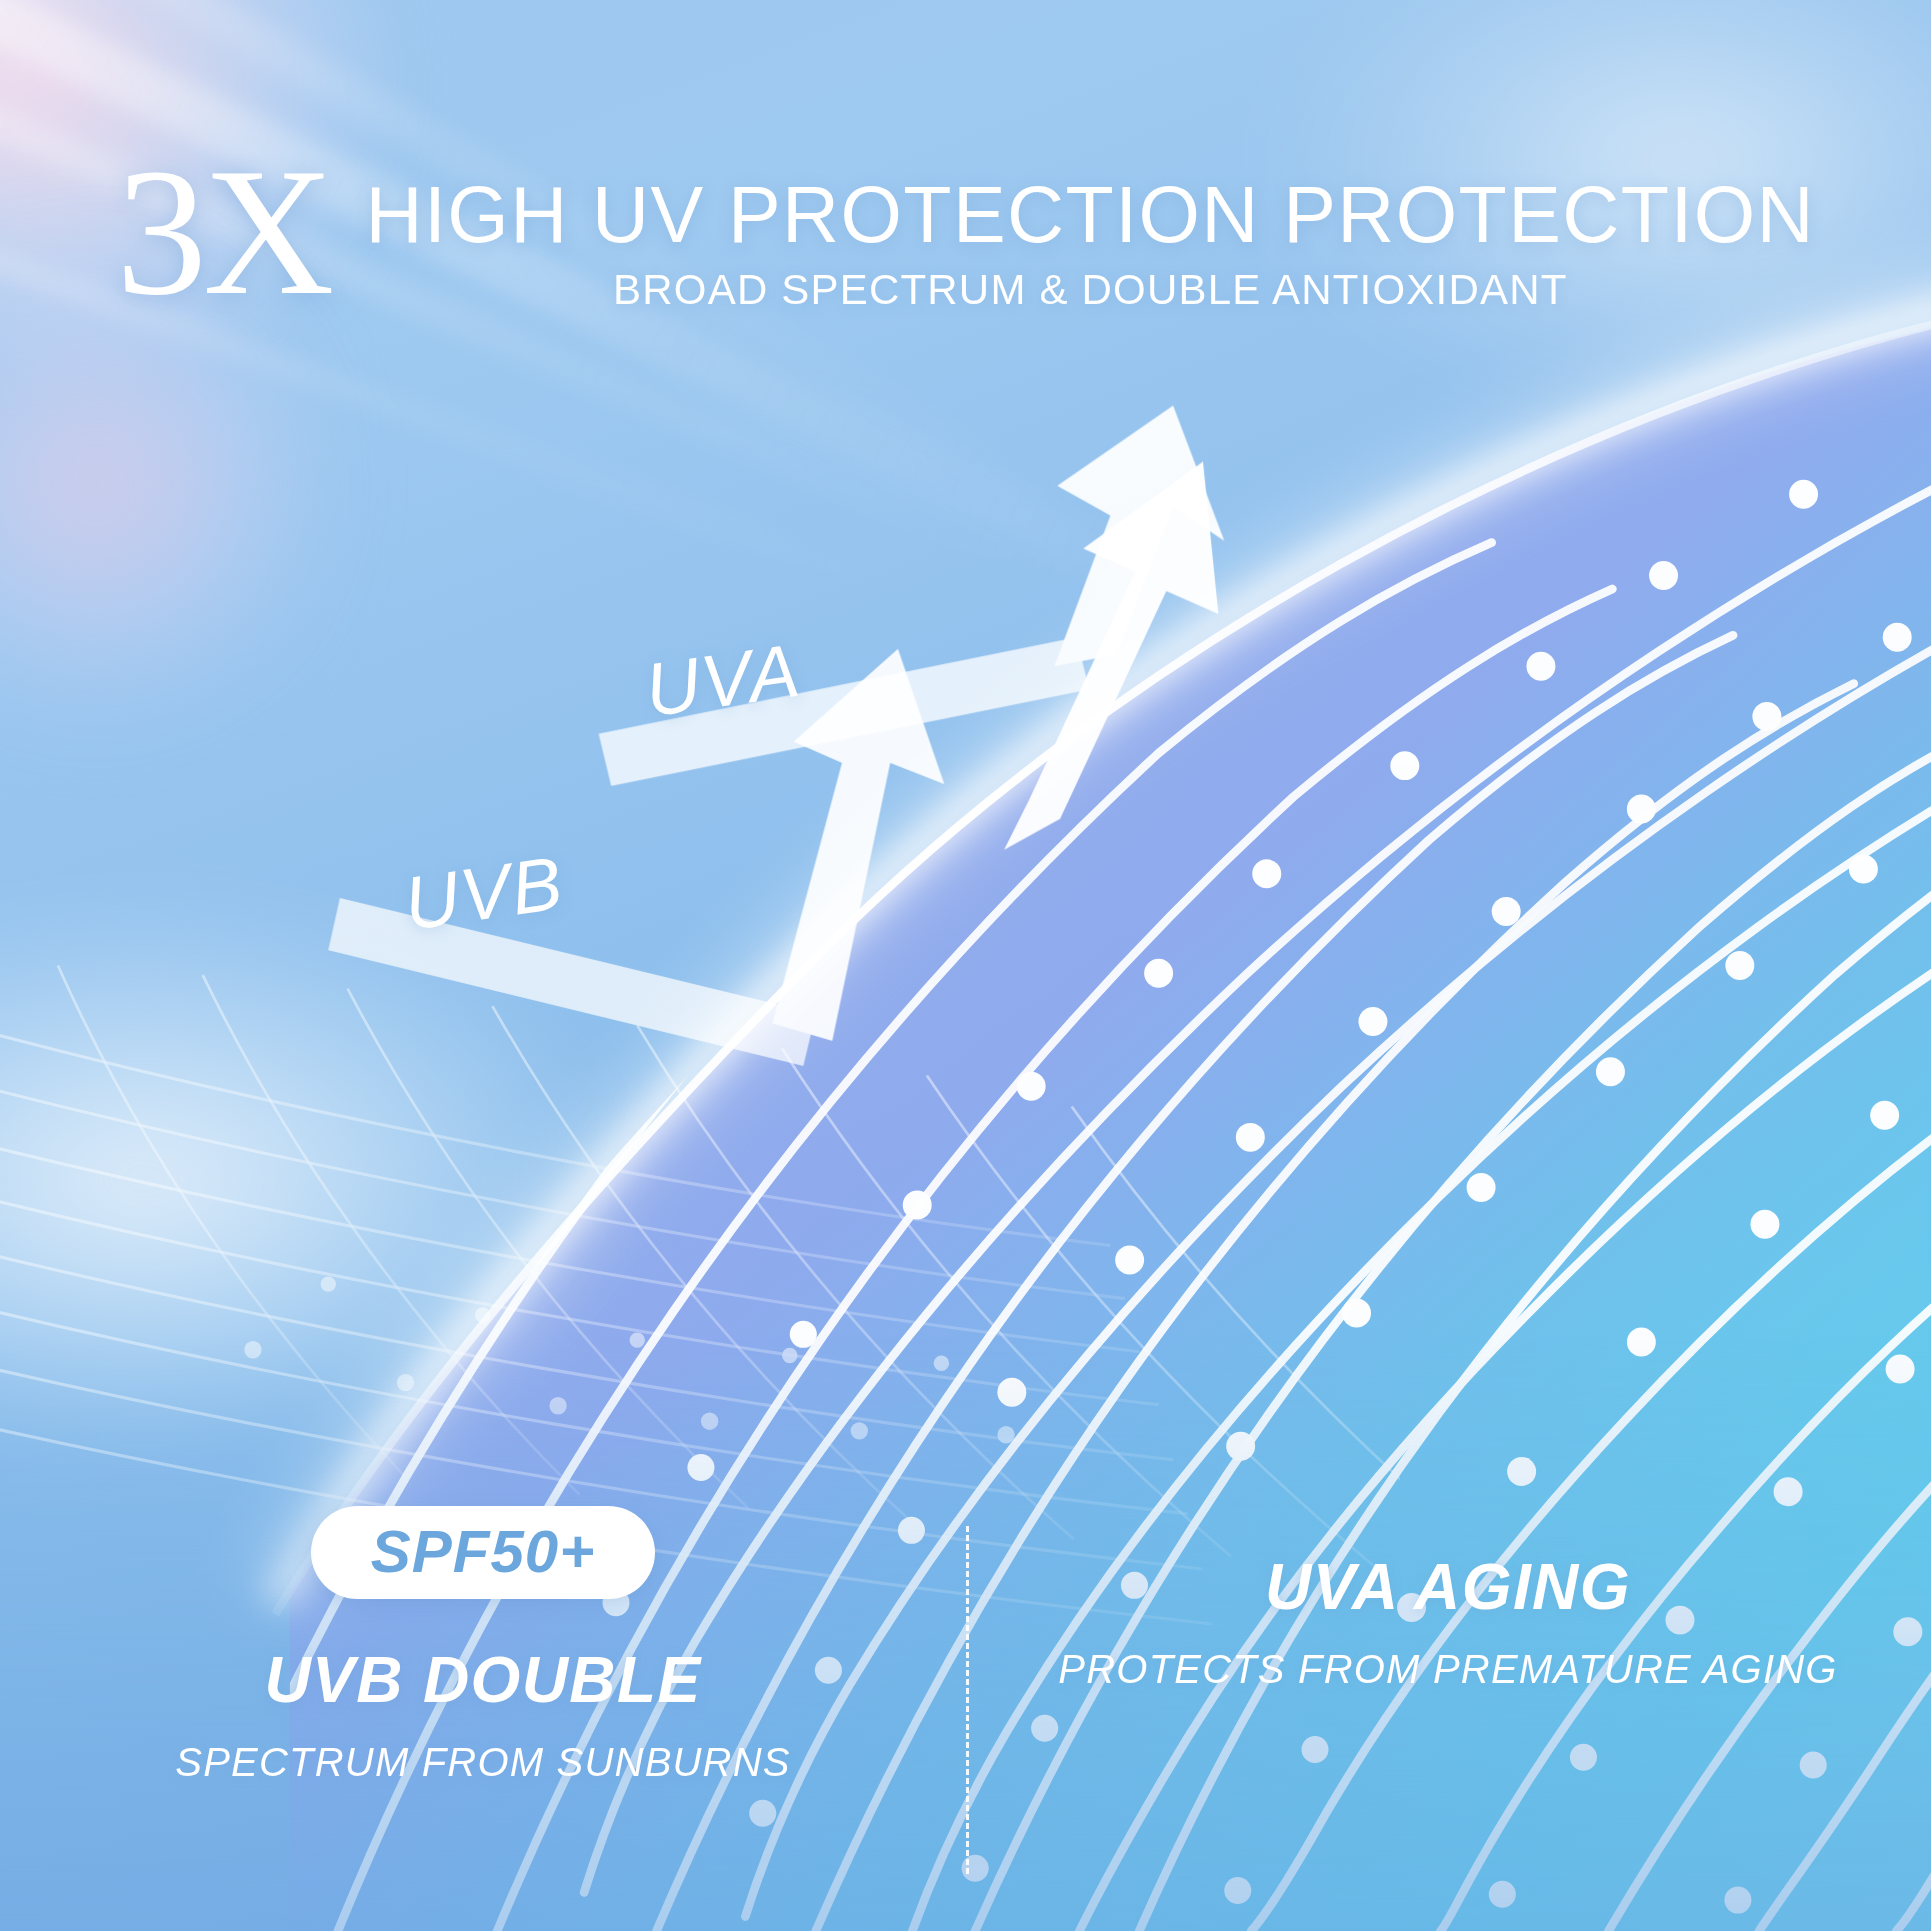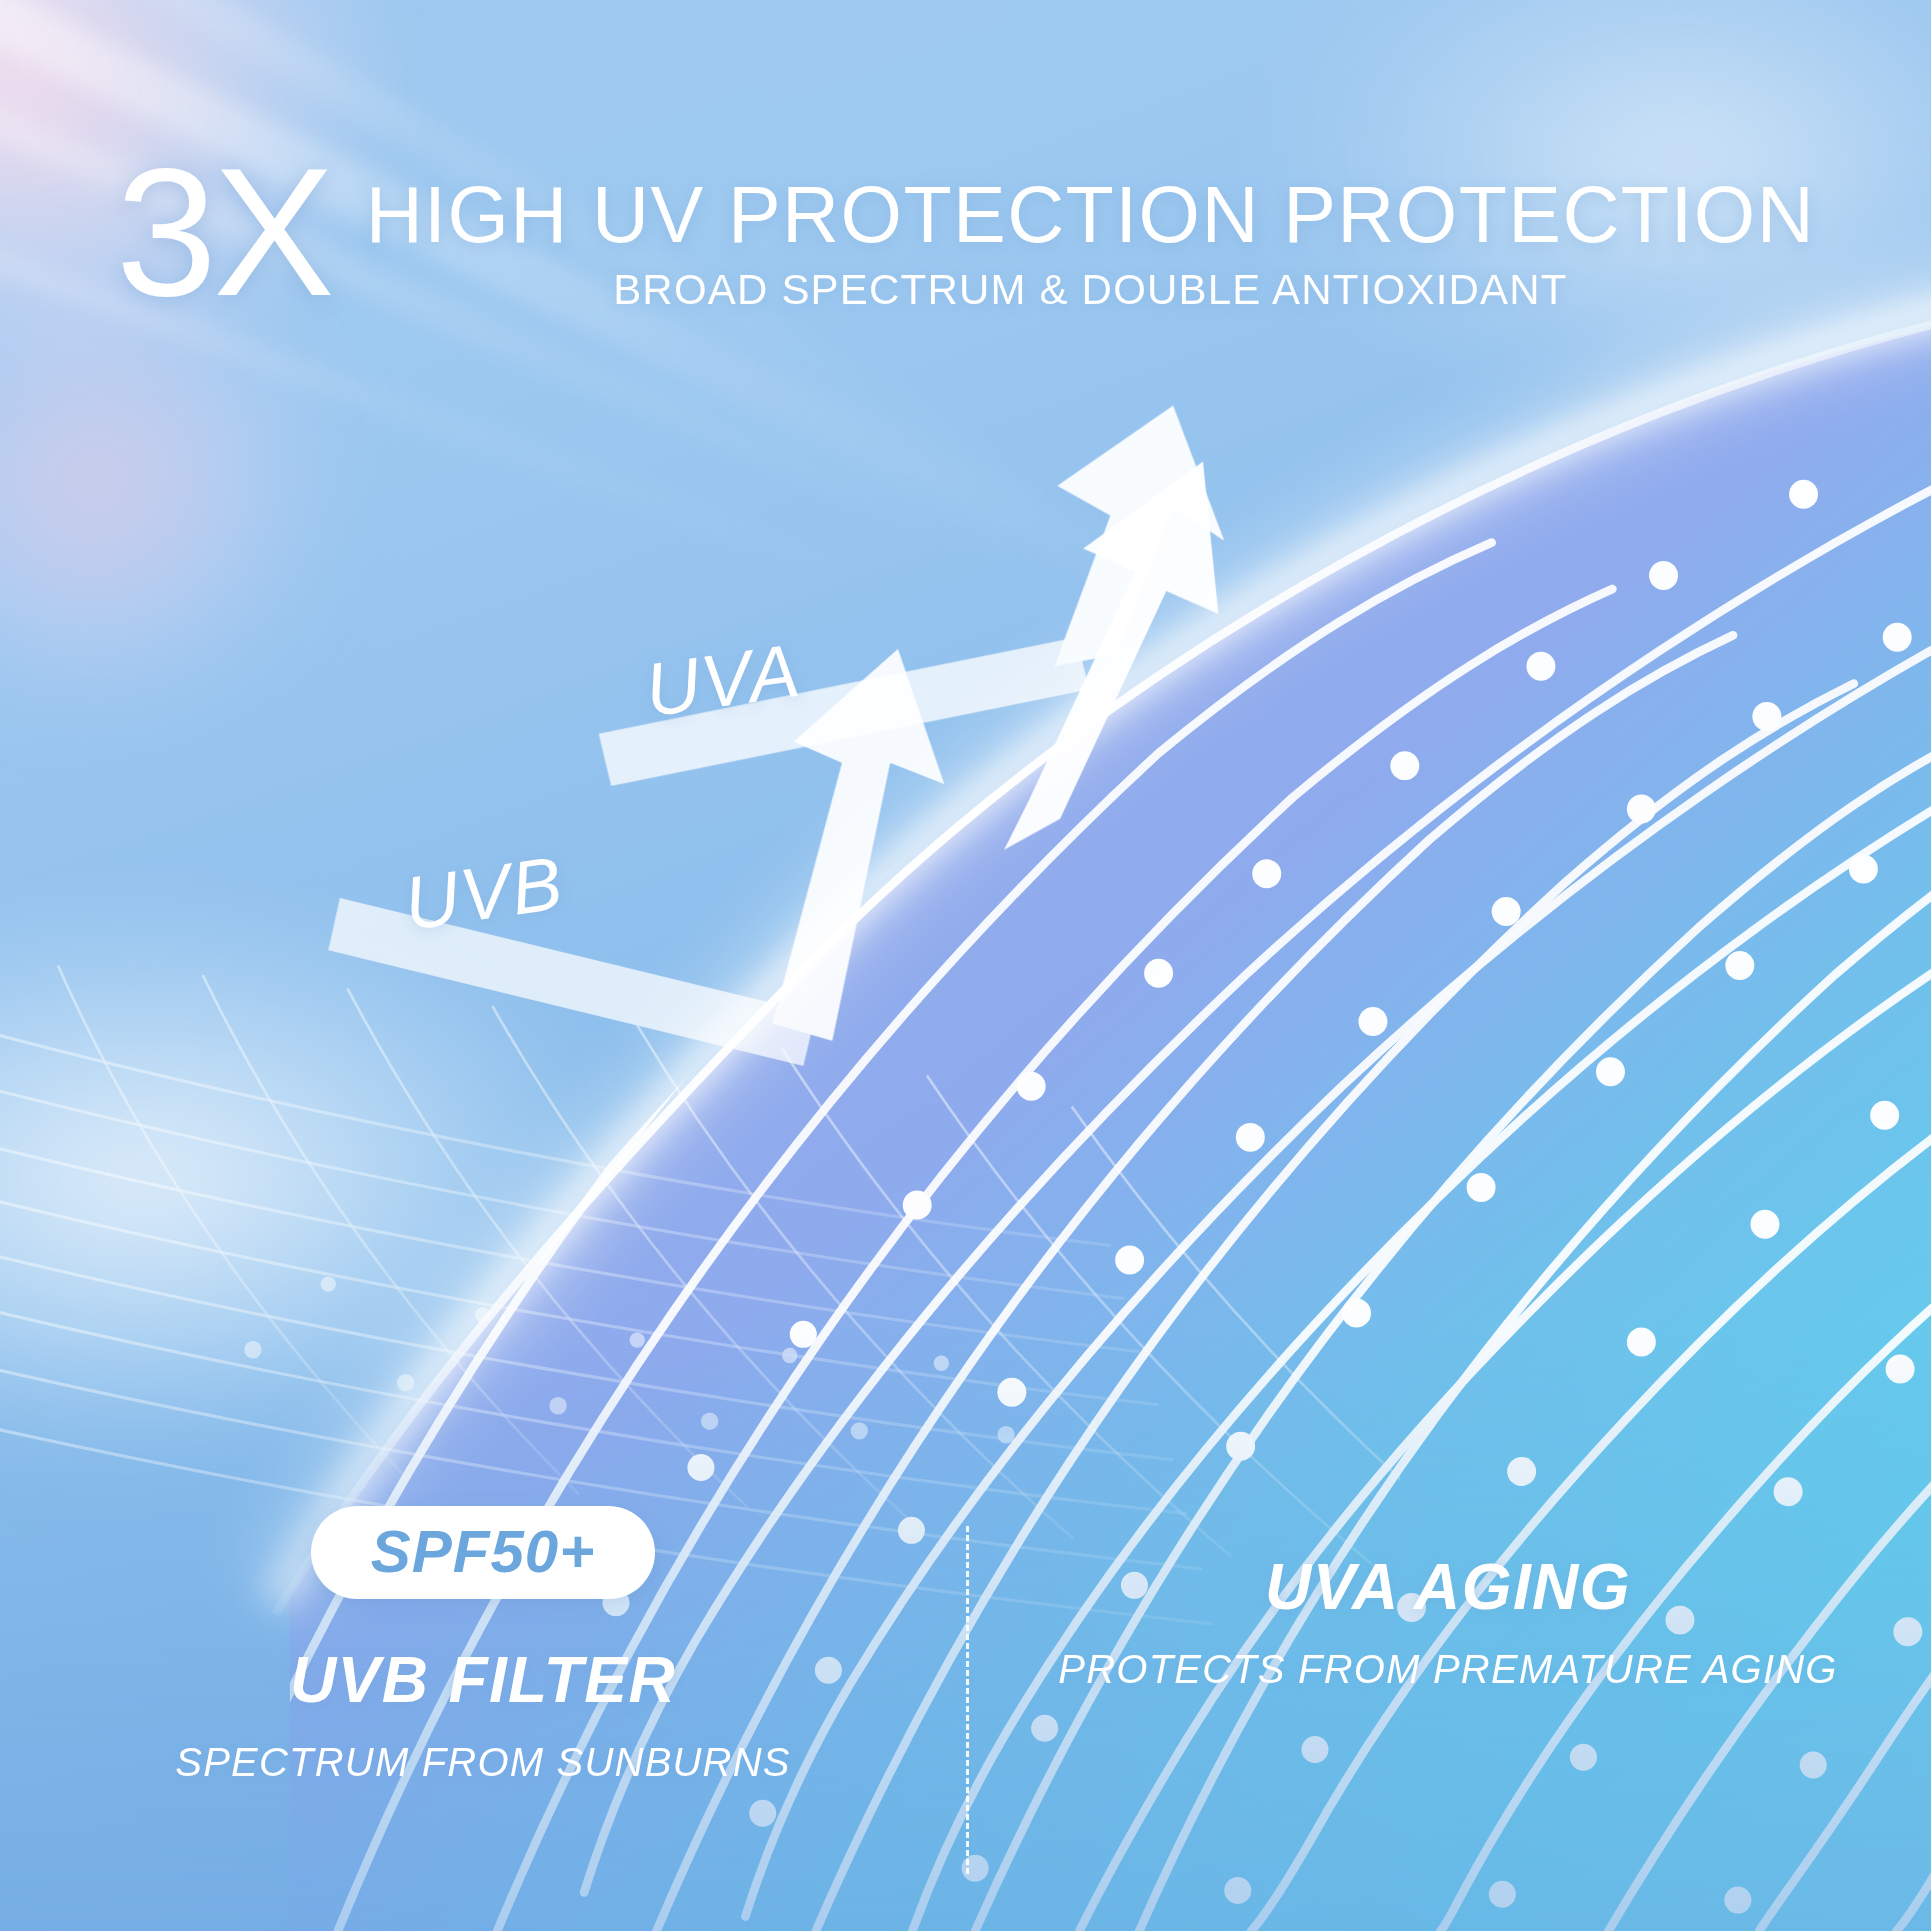--- a/index.html
+++ b/index.html
@@ -50,21 +50,21 @@
 
   
   .art{position:absolute;inset:0;}
 
   
   .headline-wrap{position:absolute;left:0;top:154px;width:1931px;}
   .hl-row{display:flex;align-items:flex-start;justify-content:center;gap:35px;}
   .hl-3x{
     color:#ffffff;font-size:182px;line-height:.86;font-weight:300;
     letter-spacing:-3.9px;text-shadow:0 2.9px 19.3px rgba(120,165,215,.45);
-    font-family:Liberation Sans, sans-serif;
+    font-family:Liberation Serif, serif;
   }
   .hl-right{padding-top:21px;}
   .hl-main{
     color:#ffffff;font-size:79px;line-height:1.0;font-weight:400;
     letter-spacing:1.4px;white-space:nowrap;
     text-shadow:0 2.9px 15.4px rgba(120,165,215,.40);
   }
   .hl-sub{
     color:#ffffff;font-size:42px;line-height:1.0;font-weight:300;
     letter-spacing:1.2px;margin-top:15px;text-align:center;white-space:nowrap;
@@ -380,21 +380,21 @@
   <div class="uv-label uva-label">UVA</div>
   <div class="uv-label uvb-label">UVB</div>
 
   <div class="divider"></div>
 
   <div class="bottom">
     <div class="bcol left">
       <div class="pill">
         <span>SPF50+</span>
       </div>
-      <div class="btitle">UVB FILTER</div>
+      <div class="btitle">UVB DOUBLE</div>
       <div class="bdesc">SPECTRUM FROM SUNBURNS</div>
     </div>
 
     <div class="bcol right">
       <div class="btitle">UVA AGING</div>
       <div class="bdesc">PROTECTS FROM PREMATURE AGING</div>
     </div>
   </div>
 
 </div>

